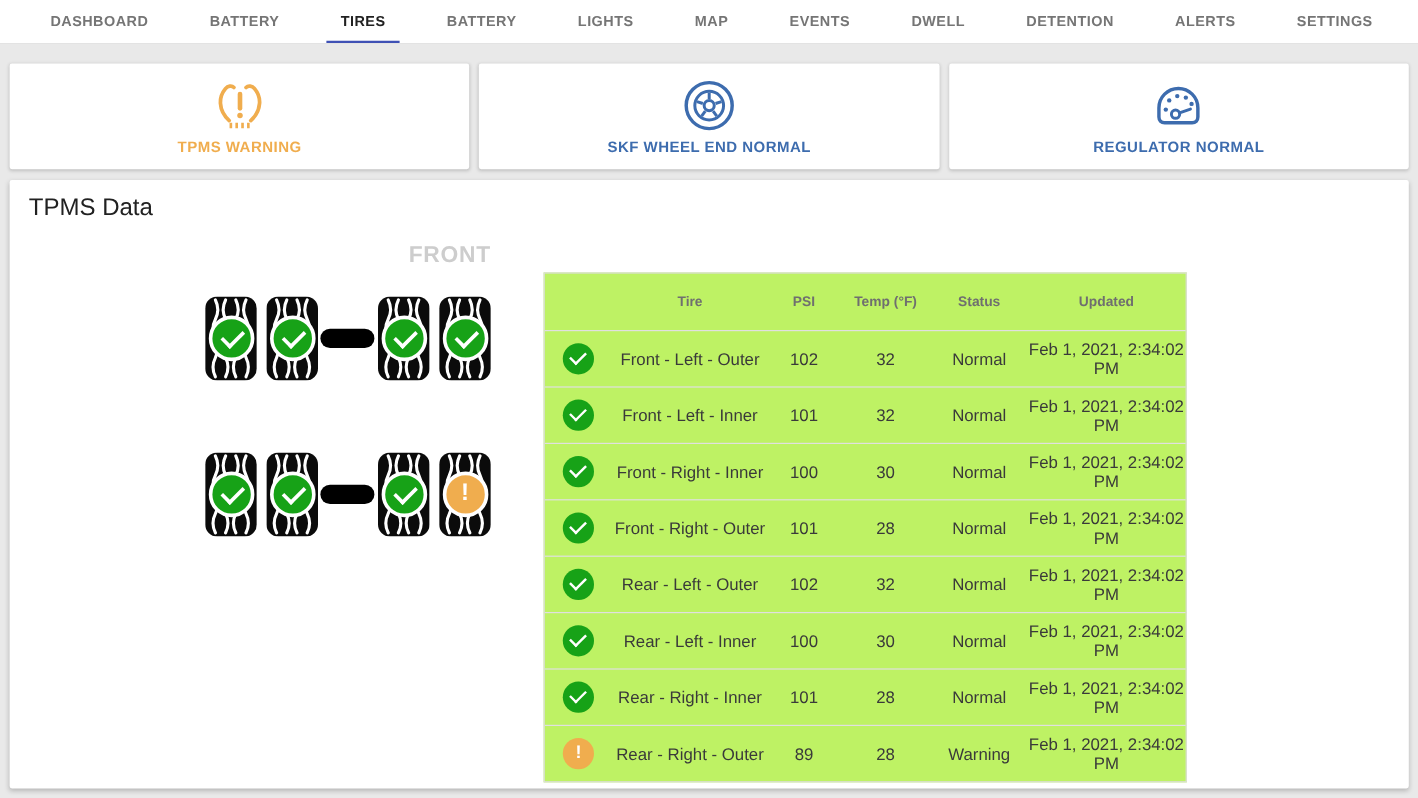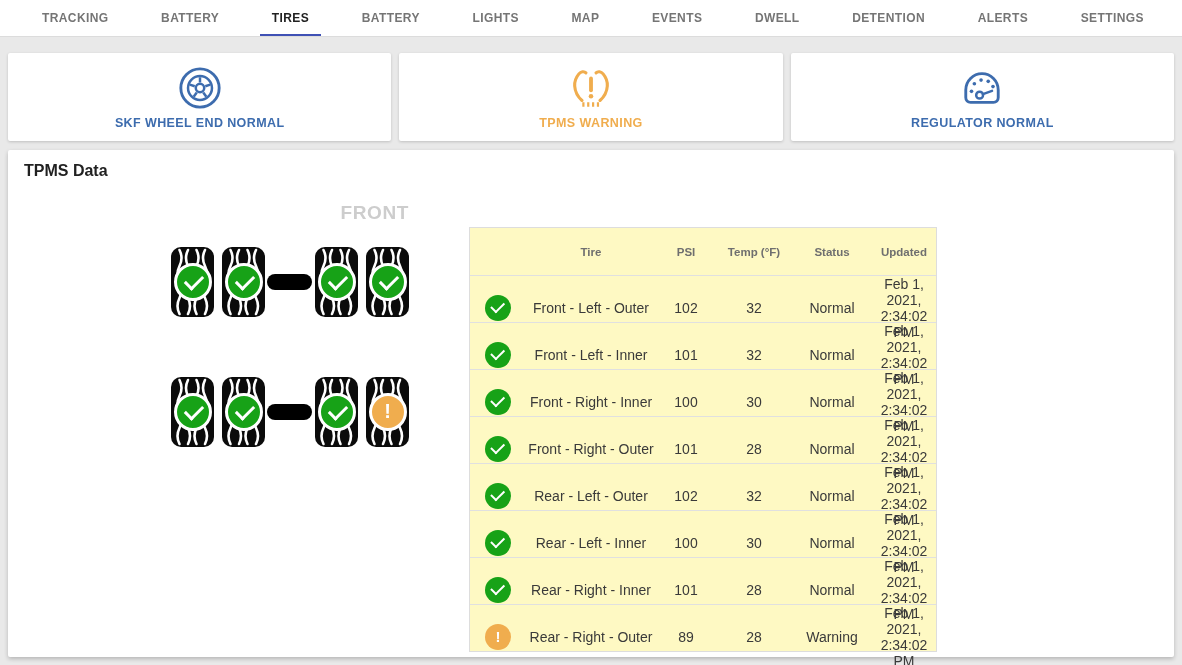--- a/index.html
+++ b/index.html
@@ -39,21 +39,21 @@
   .status-card.normal{color:var(--blue);}
   .card-icon{height:48px;display:flex;align-items:center;justify-content:center;}
   .card-label{font-size:12.5px;font-weight:bold;letter-spacing:.4px;margin-top:4px;}
   
   .main-card{
     margin:0 8px;height:507px;background:#fff;border-radius:2px;
     box-shadow:0 2px 4px rgba(0,0,0,.22);position:relative;
   }
   .panel-title{
     position:absolute;left:16px;top:12px;
-    font-size:16px;font-weight:bold;color:#212121;
+    font-size:20px;font-weight:normal;color:#212121;
   }
   
   .tire-diagram{position:absolute;left:163px;top:52px;width:238px;}
   .axle-label{
     text-align:right;font-size:19px;font-weight:bold;color:#cdcdcd;letter-spacing:.6px;
   }
   .axle-label.front{margin-bottom:23px;}
   .axle-label.rear{margin-top:27px;}
   .axle-row{display:flex;align-items:center;height:70px;}
   .axle-row.rear{margin-top:60px;}
@@ -73,22 +73,22 @@
     content:"";position:absolute;left:8px;top:9px;width:15px;height:8px;
     border-left:3.5px solid #fff;border-bottom:3.5px solid #fff;
     transform:rotate(-45deg);
   }
   .badge .excl{
     display:block;width:100%;text-align:center;line-height:31px;
     color:#fff;font-weight:bold;font-size:20px;
   }
   
   .tpms-table{
-    position:absolute;left:461px;top:77px;width:468px;
-    background:#fef9c3;border:1px solid #ddd;
+    position:absolute;left:445px;top:77px;width:536px;
+    background:#bef264;border:1px solid #ddd;
   }
   .t-row{
     display:grid;grid-template-columns:56px 130px 60px 76px 80px 1fr;
     align-items:center;height:47px;border-top:1px solid var(--line);
   }
   .t-row.head{height:47px;border-top:none;}
   .t-cell{text-align:center;font-size:14px;color:var(--txt);}
   .t-row.head .t-cell{font-size:11.5px;font-weight:bold;color:#6f6f6f;}
   .cell-icon{display:flex;align-items:center;justify-content:center;}
   .mini-badge{
@@ -103,66 +103,66 @@
   }
   .mini-badge.warning::after{
     content:"!";position:absolute;left:0;top:0;width:100%;text-align:center;
     line-height:26px;color:#fff;font-weight:bold;font-size:15px;
   }
 </style>
 </head>
 <body>
 
 <nav class="topnav">
-    <button class="tab">TRACKING</button>
+    <button class="tab">DASHBOARD</button>
     <button class="tab">BATTERY</button>
     <button class="tab active">TIRES</button>
     <button class="tab">BATTERY</button>
     <button class="tab">LIGHTS</button>
     <button class="tab">MAP</button>
     <button class="tab">EVENTS</button>
     <button class="tab">DWELL</button>
     <button class="tab">DETENTION</button>
     <button class="tab">ALERTS</button>
     <button class="tab">SETTINGS</button>
   </nav>
 
 <div class="cards-row">
+
+  <div class="status-card warning">
+    <div class="card-icon">
+      <svg width="46" height="44" viewBox="0 0 48 48" fill="none" stroke="currentColor">
+        <path d="M18.5 7.5 C16.5 5.4 12.9 6 10.8 8.6 C7.7 12.3 5.9 16.7 6.2 21.8 C6.6 27.8 9.6 33.6 14.2 37.6" stroke-width="3.4" stroke-linecap="round"></path>
+        <path d="M29.5 7.5 C31.5 5.4 35.1 6 37.2 8.6 C40.3 12.3 42.1 16.7 41.8 21.8 C41.4 27.8 38.4 33.6 33.8 37.6" stroke-width="3.4" stroke-linecap="round"></path>
+        <path d="M14.5 42 L34 42" stroke-width="5" stroke-dasharray="2.4 2.9"></path>
+        <path d="M24 13.5 L24 26.5" stroke-width="4.2" stroke-linecap="round"></path>
+        <circle cx="24" cy="33" r="2.5" fill="currentColor" stroke="none"></circle>
+      </svg>
+    </div>
+    <div class="card-label">TPMS WARNING</div>
+  </div>
 
   <div class="status-card normal">
     <div class="card-icon">
       <svg width="46" height="46" viewBox="0 0 48 48" fill="none" stroke="currentColor">
         <circle cx="24" cy="24" r="20" stroke-width="3"></circle>
         <circle cx="24" cy="24" r="12.5" stroke-width="2.6"></circle>
         <circle cx="24" cy="24" r="4.4" stroke-width="2.6"></circle>
         <g stroke-width="2.6">
           <line x1="24" y1="18.2" x2="24" y2="12.8"></line>
           <line x1="18.5" y1="22.2" x2="13.3" y2="20.5"></line>
           <line x1="20.6" y1="28.7" x2="17.4" y2="33.1"></line>
           <line x1="27.4" y1="28.7" x2="30.6" y2="33.1"></line>
           <line x1="29.5" y1="22.2" x2="34.7" y2="20.5"></line>
         </g>
       </svg>
     </div>
     <div class="card-label">SKF WHEEL END NORMAL</div>
   </div>
 
-  <div class="status-card warning">
-    <div class="card-icon">
-      <svg width="46" height="44" viewBox="0 0 48 48" fill="none" stroke="currentColor">
-        <path d="M18.5 7.5 C16.5 5.4 12.9 6 10.8 8.6 C7.7 12.3 5.9 16.7 6.2 21.8 C6.6 27.8 9.6 33.6 14.2 37.6" stroke-width="3.4" stroke-linecap="round"></path>
-        <path d="M29.5 7.5 C31.5 5.4 35.1 6 37.2 8.6 C40.3 12.3 42.1 16.7 41.8 21.8 C41.4 27.8 38.4 33.6 33.8 37.6" stroke-width="3.4" stroke-linecap="round"></path>
-        <path d="M14.5 42 L34 42" stroke-width="5" stroke-dasharray="2.4 2.9"></path>
-        <path d="M24 13.5 L24 26.5" stroke-width="4.2" stroke-linecap="round"></path>
-        <circle cx="24" cy="33" r="2.5" fill="currentColor" stroke="none"></circle>
-      </svg>
-    </div>
-    <div class="card-label">TPMS WARNING</div>
-  </div>
-
   <div class="status-card normal">
     <div class="card-icon">
       <svg width="46" height="42" viewBox="0 0 48 44" fill="none" stroke="currentColor">
         <path d="M7 32 L7 24 C7 14.6 14.6 7 24 7 C33.4 7 41 14.6 41 24 L41 32 C41 35 39 37 36 37 L12 37 C9 37 7 35 7 32 Z" stroke-width="3" stroke-linejoin="round"></path>
         <g fill="currentColor" stroke="none">
           <circle cx="13" cy="25.5" r="1.9"></circle>
           <circle cx="16" cy="17.5" r="1.9"></circle>
           <circle cx="23" cy="13.7" r="1.9"></circle>
           <circle cx="30.5" cy="15" r="1.9"></circle>
           <circle cx="35.5" cy="20.5" r="1.9"></circle>

